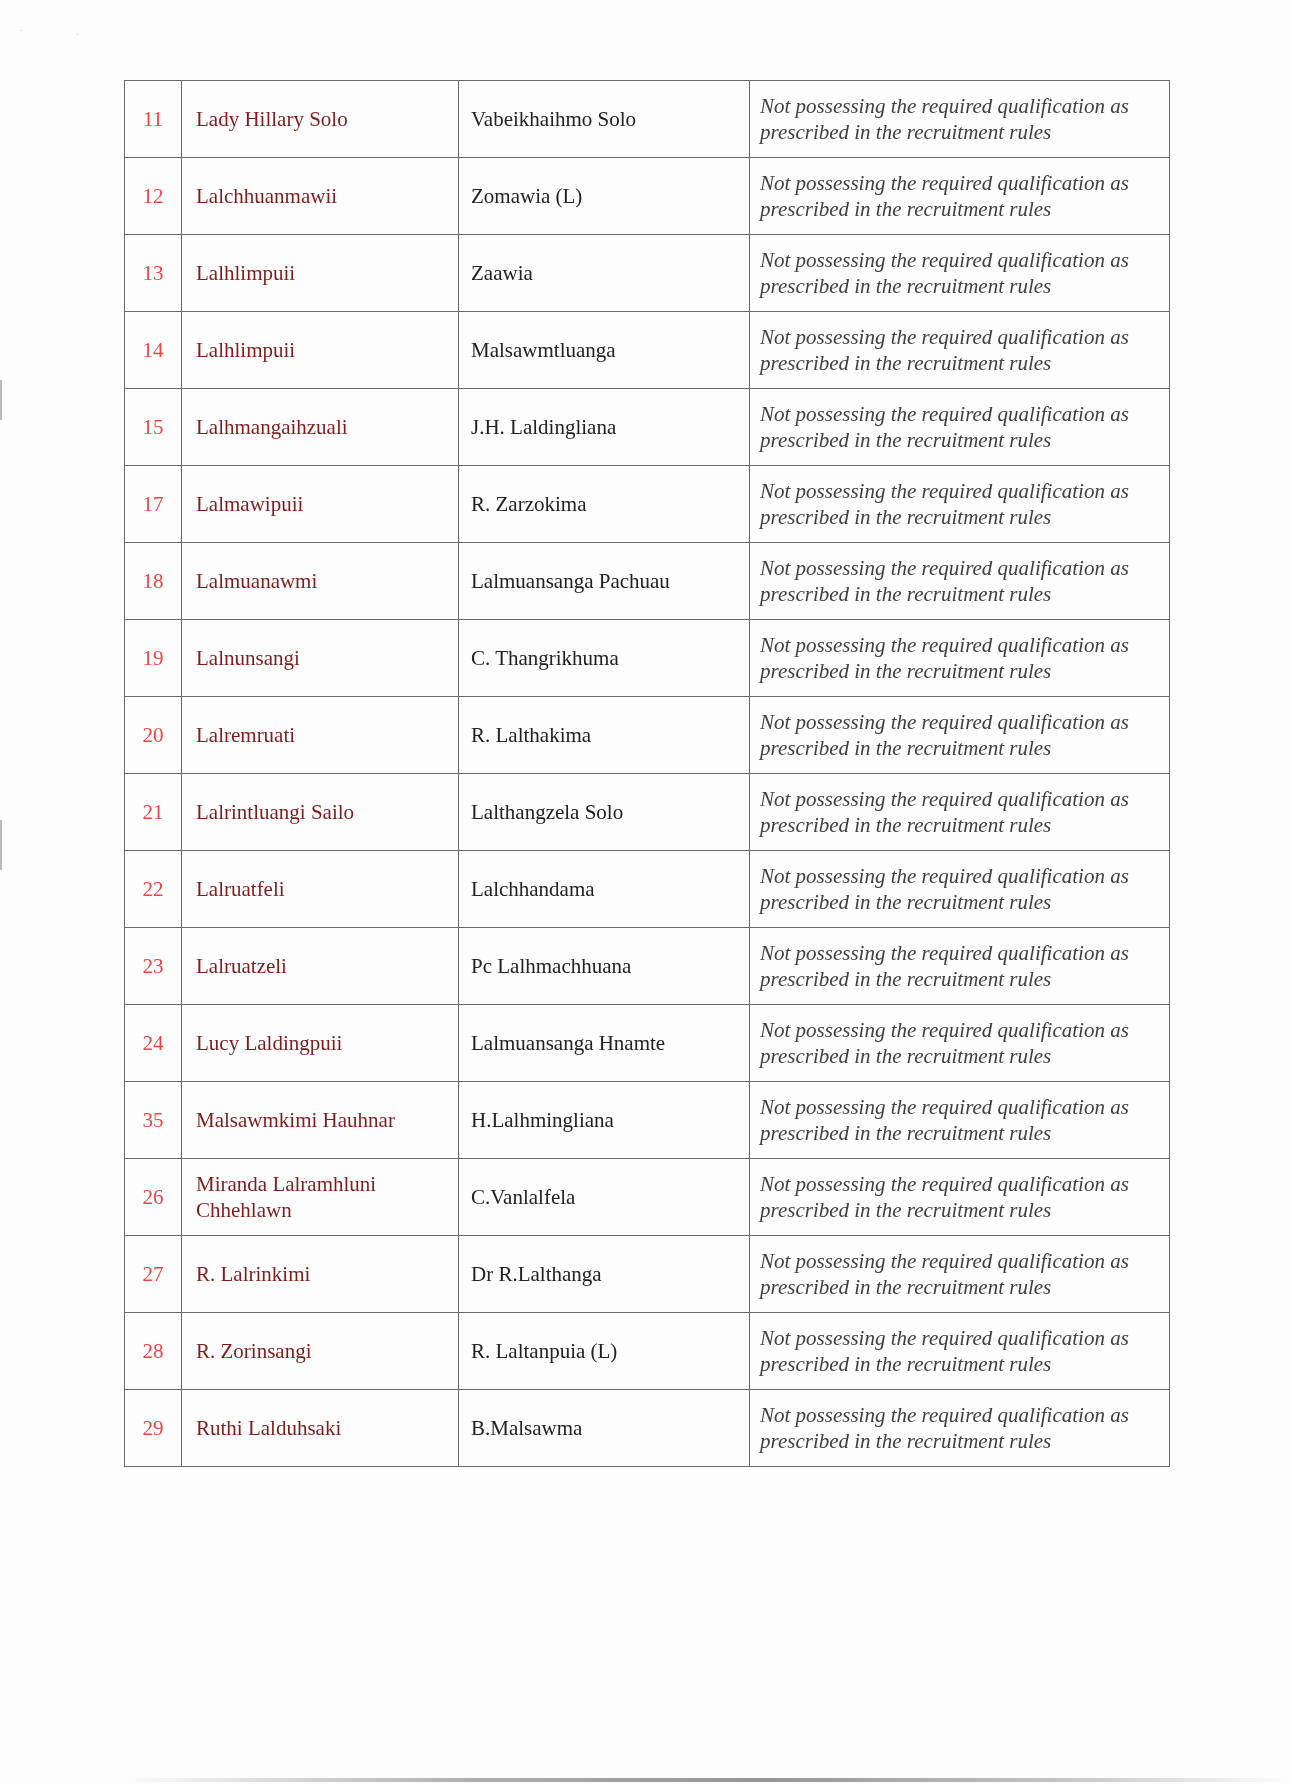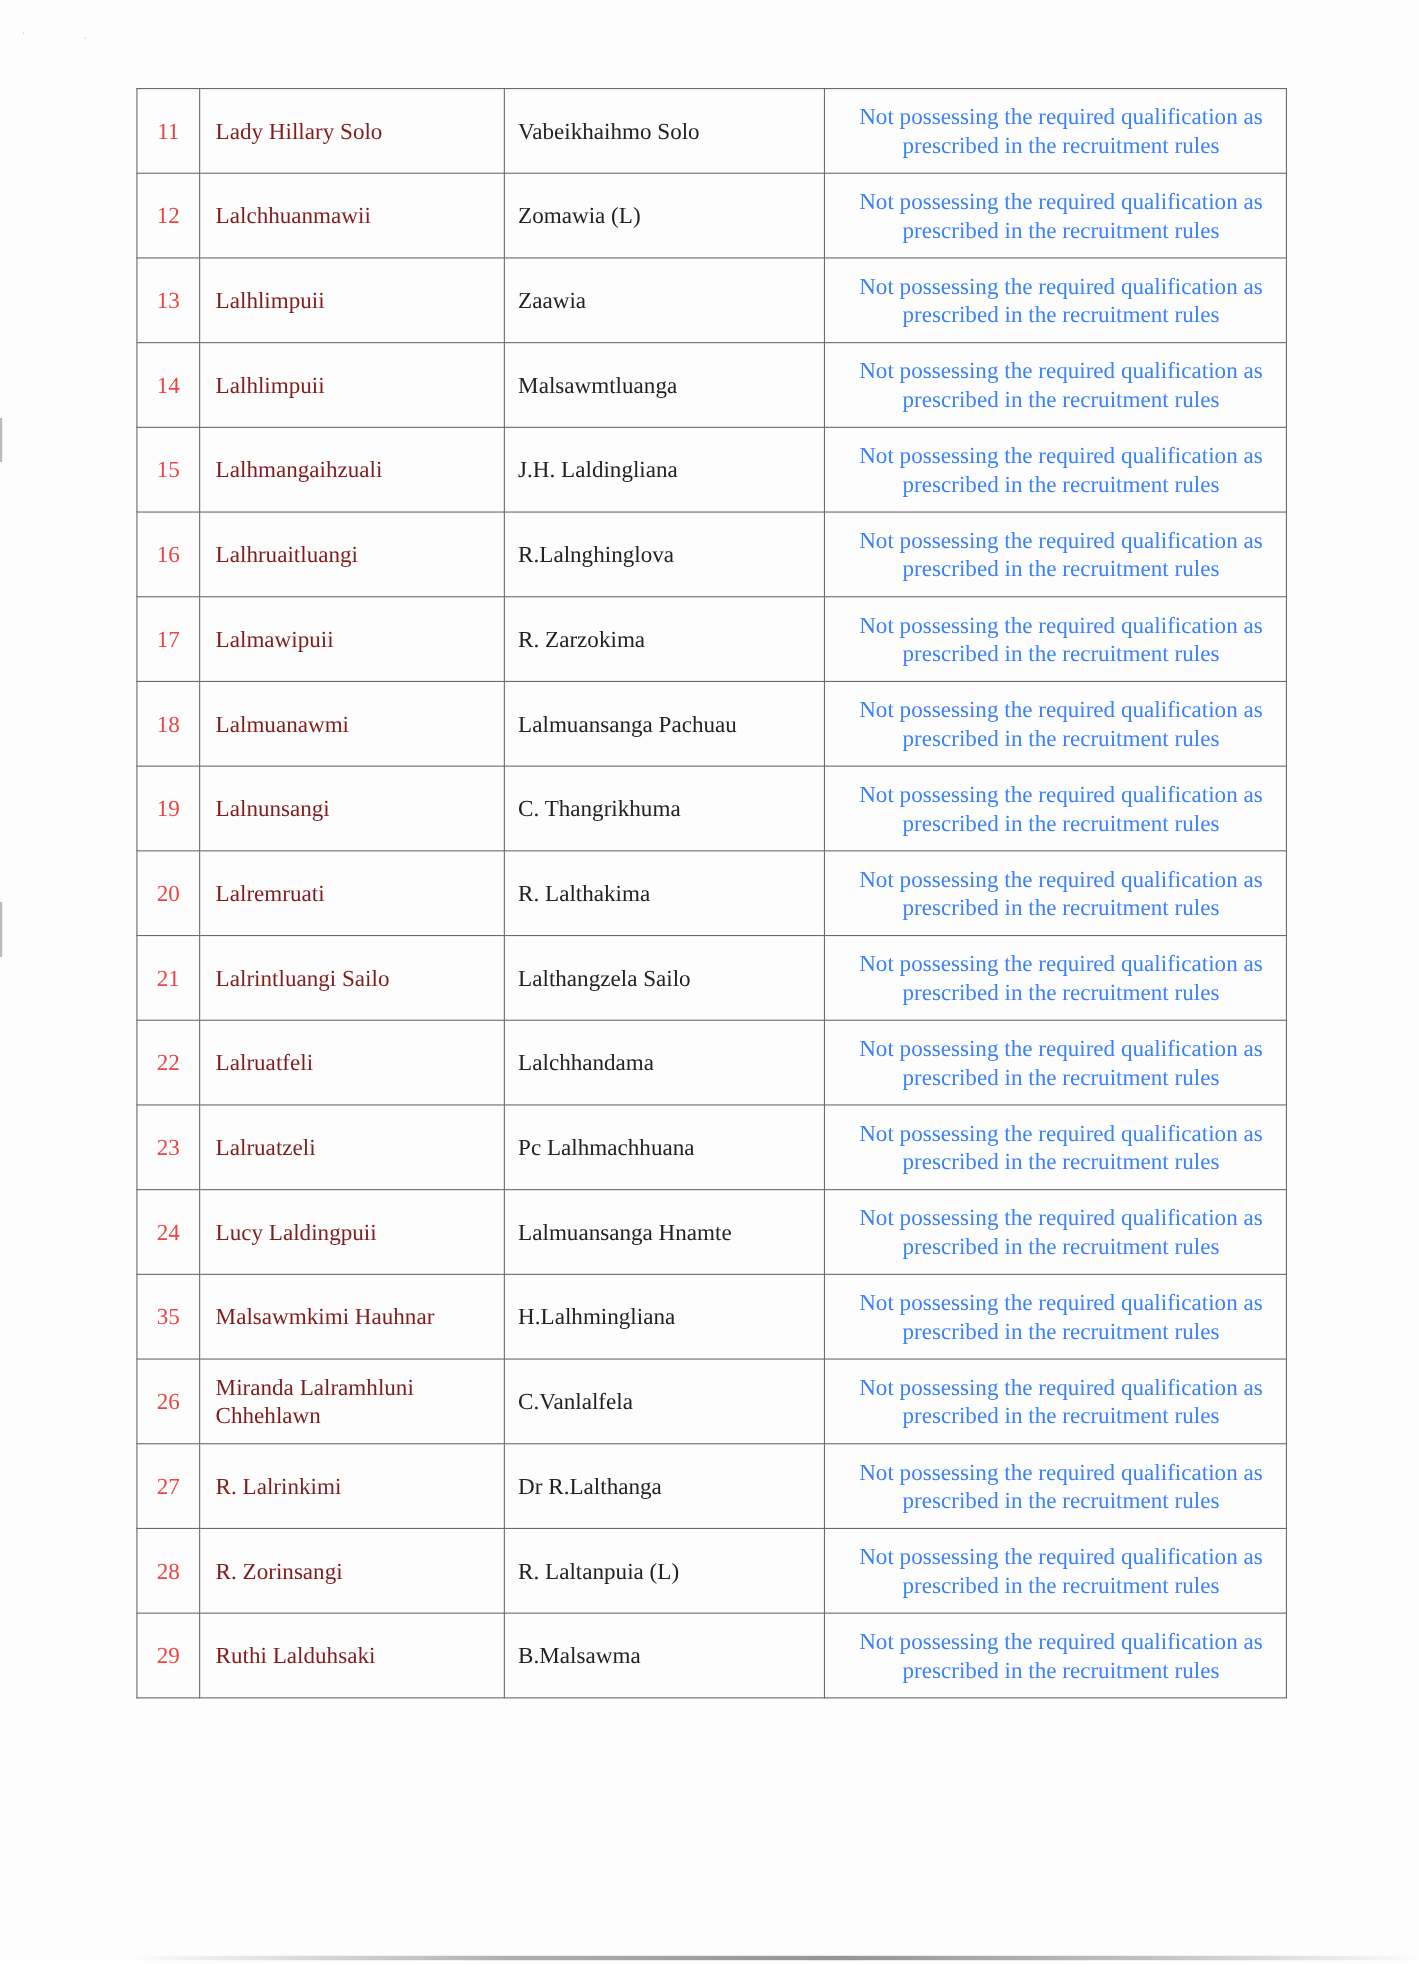--- a/index.html
+++ b/index.html
@@ -50,24 +50,24 @@
       padding-left: 14px !important;
       color: #7f1d1d;
     }
     td.col-father {
       width: 278px;
       padding-left: 12px !important;
       color: #222;
     }
     td.col-reason {
       padding-left: 10px !important;
+      font-style: italic;
       font-size: 21.5px;
       line-height: 29px;
-      color: #3b82f6;
-      text-align: center;
+      color: #404040;
     }
     .bottom-edge {
       position: absolute;
       left: 120px;
       right: 0;
       top: 1778px;
       height: 4px;
       background: linear-gradient(to right, rgba(255,255,255,0) 0%, #9a9a9a 30%, #7a7a7a 55%, #b5b5b5 80%, rgba(255,255,255,0) 100%);
       opacity: 0.8;
     }
@@ -123,26 +123,20 @@
       <td class="col-reason">Not possessing the required qualification as prescribed in the recruitment rules</td>
     </tr>
 
     <tr>
       <td class="col-no">15</td>
       <td class="col-name">Lalhmangaihzuali</td>
       <td class="col-father">J.H. Laldingliana</td>
       <td class="col-reason">Not possessing the required qualification as prescribed in the recruitment rules</td>
     </tr>
 
-    <tr>
-      <td class="col-no">16</td>
-      <td class="col-name">Lalhruaitluangi</td>
-      <td class="col-father">R.Lalnghinglova</td>
-      <td class="col-reason">Not possessing the required qualification as prescribed in the recruitment rules</td>
-    </tr>
 
     <tr>
       <td class="col-no">17</td>
       <td class="col-name">Lalmawipuii</td>
       <td class="col-father">R. Zarzokima</td>
       <td class="col-reason">Not possessing the required qualification as prescribed in the recruitment rules</td>
     </tr>
 
     <tr>
       <td class="col-no">18</td>
@@ -161,21 +155,21 @@
     <tr>
       <td class="col-no">20</td>
       <td class="col-name">Lalremruati</td>
       <td class="col-father">R. Lalthakima</td>
       <td class="col-reason">Not possessing the required qualification as prescribed in the recruitment rules</td>
     </tr>
 
     <tr>
       <td class="col-no">21</td>
       <td class="col-name">Lalrintluangi Sailo</td>
-      <td class="col-father">Lalthangzela Sailo</td>
+      <td class="col-father">Lalthangzela Solo</td>
       <td class="col-reason">Not possessing the required qualification as prescribed in the recruitment rules</td>
     </tr>
 
     <tr>
       <td class="col-no">22</td>
       <td class="col-name">Lalruatfeli</td>
       <td class="col-father">Lalchhandama</td>
       <td class="col-reason">Not possessing the required qualification as prescribed in the recruitment rules</td>
     </tr>
 

